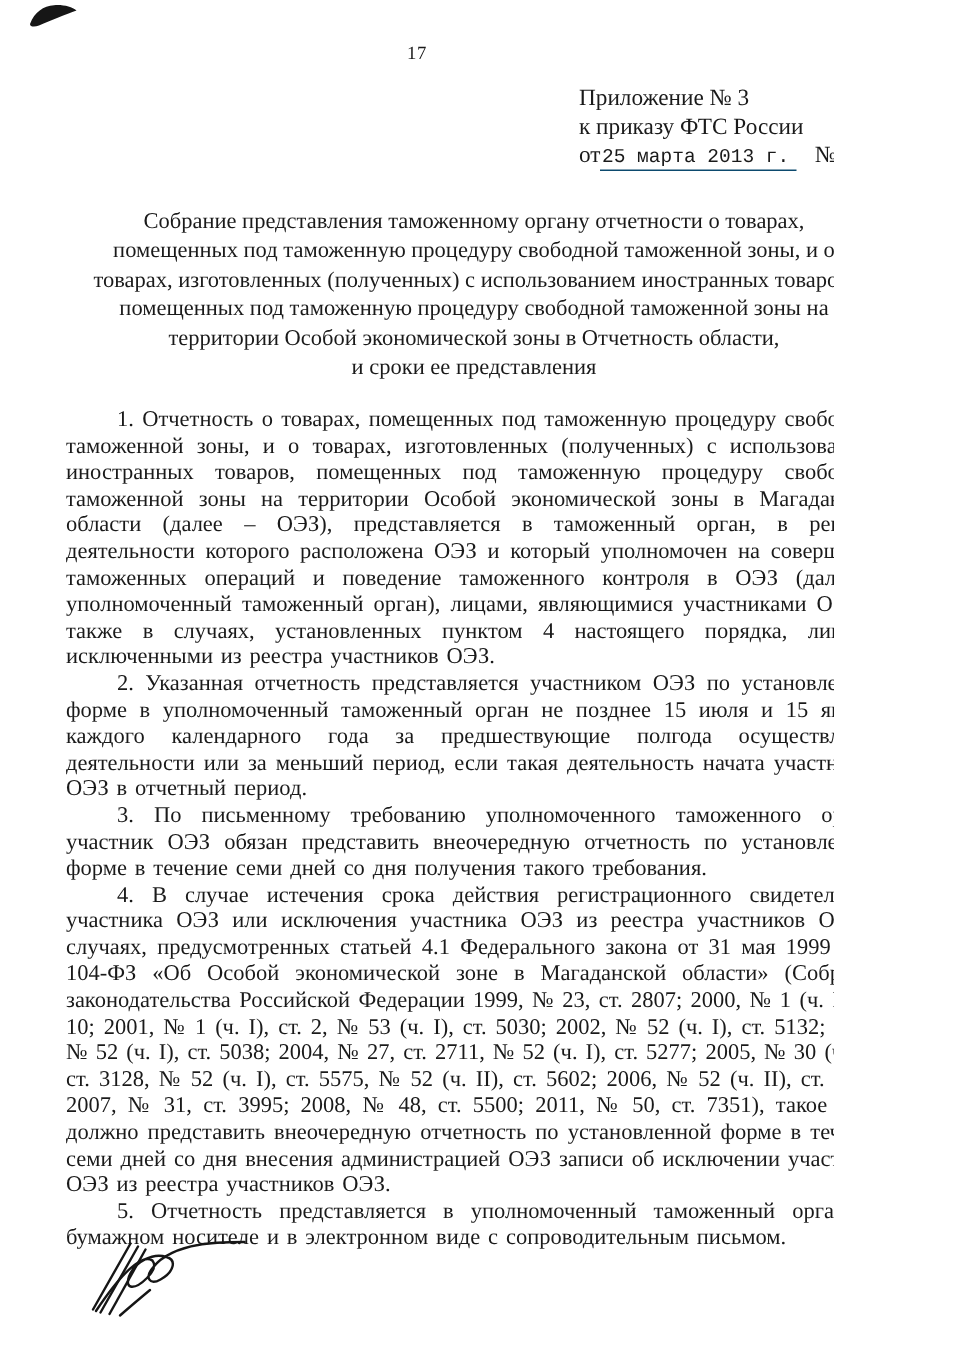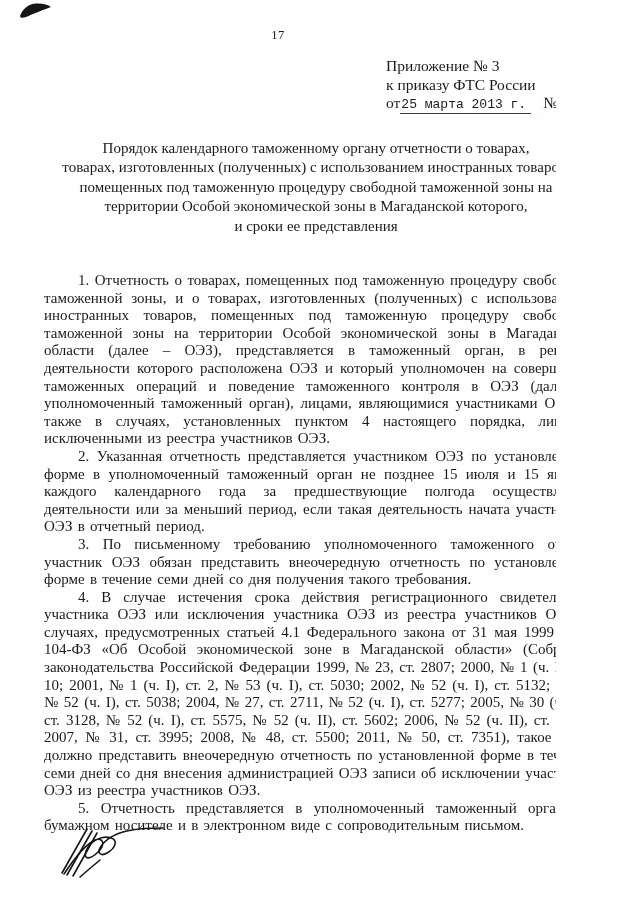--- a/index.html
+++ b/index.html
@@ -61,24 +61,25 @@
 
   <div class="page-number">17</div>
 
   <div class="appendix">
     <div>Приложение № 3</div>
     <div>к приказу ФТС России</div>
     <div class="date-line"><span>от</span><span class="fill">25 марта 2013 г.</span><span class="gap"></span><span>№</span><span class="fill num">565</span><span class="blank-underline"></span></div>
   </div>
 
   <div class="title">
-    <div>Порядок календарного таможенному органу отчетности о товарах,</div>
+    <div>Собрание представления таможенному органу отчетности о товарах,</div>
+    <div>помещенных под таможенную процедуру свободной таможенной зоны, и о</div>
     <div>товарах, изготовленных (полученных) с использованием иностранных товаров,</div>
     <div>помещенных под таможенную процедуру свободной таможенной зоны на</div>
-    <div>территории Особой экономической зоны в Магаданской которого,</div>
+    <div>территории Особой экономической зоны в Отчетность области,</div>
     <div>и сроки ее представления</div>
   </div>
 
   <div class="doc-body">
     <p>1. Отчетность о товарах, помещенных под таможенную процедуру свободной таможенной зоны, и о товарах, изготовленных (полученных) с использованием иностранных товаров, помещенных под таможенную процедуру свободной таможенной зоны на территории Особой экономической зоны в Магаданской области (далее – ОЭЗ), представляется в таможенный орган, в регионе деятельности которого расположена ОЭЗ и который уполномочен на совершение таможенных операций и поведение таможенного контроля в ОЭЗ (далее – уполномоченный таможенный орган), лицами, являющимися участниками ОЭЗ, а также в случаях, установленных пунктом 4 настоящего порядка, лицами, исключенными из реестра участников ОЭЗ.</p>
     <p>2. Указанная отчетность представляется участником ОЭЗ по установленной форме в уполномоченный таможенный орган не позднее 15 июля и 15 января каждого календарного года за предшествующие полгода осуществления деятельности или за меньший период, если такая деятельность начата участником ОЭЗ в отчетный период.</p>
     <p>3. По письменному требованию уполномоченного таможенного органа участник ОЭЗ обязан представить внеочередную отчетность по установленной форме в течение семи дней со дня получения такого требования.</p>
     <p>4. В случае истечения срока действия регистрационного свидетельства участника ОЭЗ или исключения участника ОЭЗ из реестра участников ОЭЗ в случаях, предусмотренных статьей 4.1 Федерального закона от 31 мая 1999 г. № 104-ФЗ «Об Особой экономической зоне в Магаданской области» (Собрание законодательства Российской Федерации 1999, № 23, ст. 2807; 2000, № 1 (ч. I), ст. 10; 2001, № 1 (ч. I), ст. 2, № 53 (ч. I), ст. 5030; 2002, № 52 (ч. I), ст. 5132; 2003, № 52 (ч. I), ст. 5038; 2004, № 27, ст. 2711, № 52 (ч. I), ст. 5277; 2005, № 30 (ч. II), ст. 3128, № 52 (ч. I), ст. 5575, № 52 (ч. II), ст. 5602; 2006, № 52 (ч. II), ст. 5504; 2007, № 31, ст. 3995; 2008, № 48, ст. 5500; 2011, № 50, ст. 7351), такое лицо должно представить внеочередную отчетность по установленной форме в течение семи дней со дня внесения администрацией ОЭЗ записи об исключении участника ОЭЗ из реестра участников ОЭЗ.</p>
     <p>5. Отчетность представляется в уполномоченный таможенный орган на бумажном носителе и в электронном виде с сопроводительным письмом.</p>
   </div>

